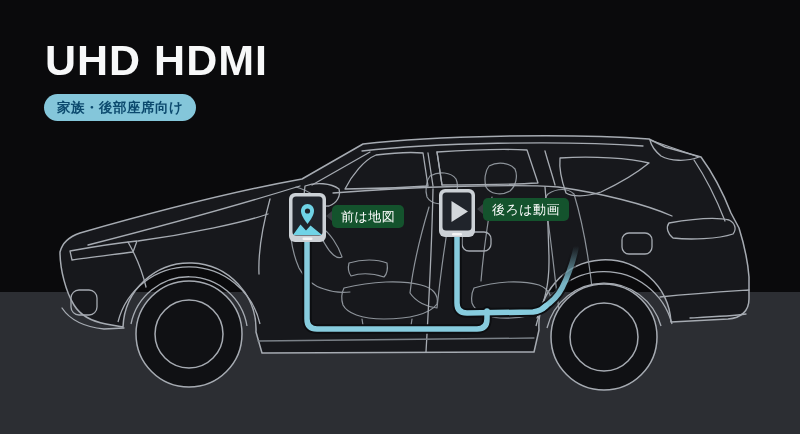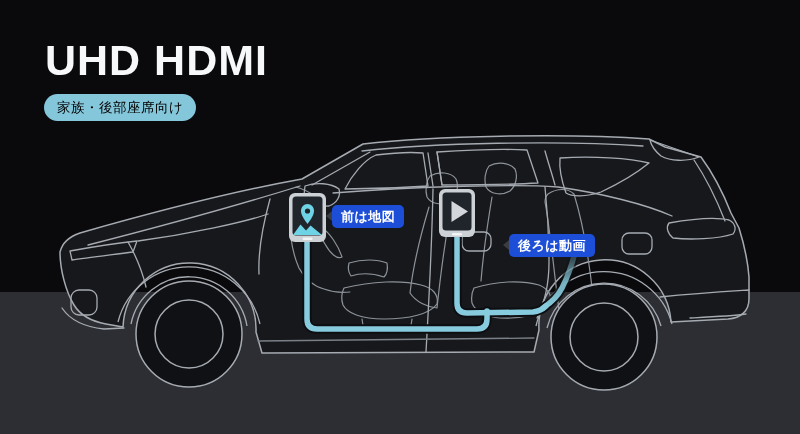--- a/index.html
+++ b/index.html
@@ -10,35 +10,35 @@
   }
   .ground{position:absolute;left:0;top:292px;width:800px;height:142px;background:#2c2e33;}
   .car-svg{position:absolute;left:0;top:0;}
   .title{
     position:absolute;left:45px;top:39px;
     font-size:43px;line-height:1;font-weight:700;letter-spacing:1px;
     color:#f7f8f9;
   }
   .badge{
     position:absolute;left:44px;top:94px;height:27px;line-height:27px;
-    padding:0 13px;border-radius:14px;background:#84c6da;color:#000000;
-    font-size:13.5px;font-weight:400;letter-spacing:0.5px;
+    padding:0 13px;border-radius:14px;background:#84c6da;color:#0c4a6e;
+    font-size:13.5px;font-weight:700;letter-spacing:0.5px;
   }
   .callout{
     position:absolute;height:23px;line-height:23px;padding:0 9px;
-    background:#1d4ed8;border-radius:5px;color:#fff;
-    font-size:13px;font-weight:700;letter-spacing:0.5px;white-space:nowrap;
+    background:#14532d;border-radius:5px;color:#fff;
+    font-size:13px;font-weight:400;letter-spacing:0.5px;white-space:nowrap;
   }
   .callout::before{
     content:"";position:absolute;left:-6px;top:50%;margin-top:-5.5px;
     border-top:5.5px solid transparent;border-bottom:5.5px solid transparent;
     border-right:6px solid #3a3d42;
   }
   .callout-front{left:332px;top:205px;}
-  .callout-rear{left:509px;top:198px;margin-top:36px;}
+  .callout-rear{left:483px;top:198px;}
 </style>
 </head>
 <body>
 
 <div class="scene">
 
   <div class="ground"></div>
 
   <svg class="car-svg" width="800" height="434" viewBox="0 0 800 434">
     <defs>

